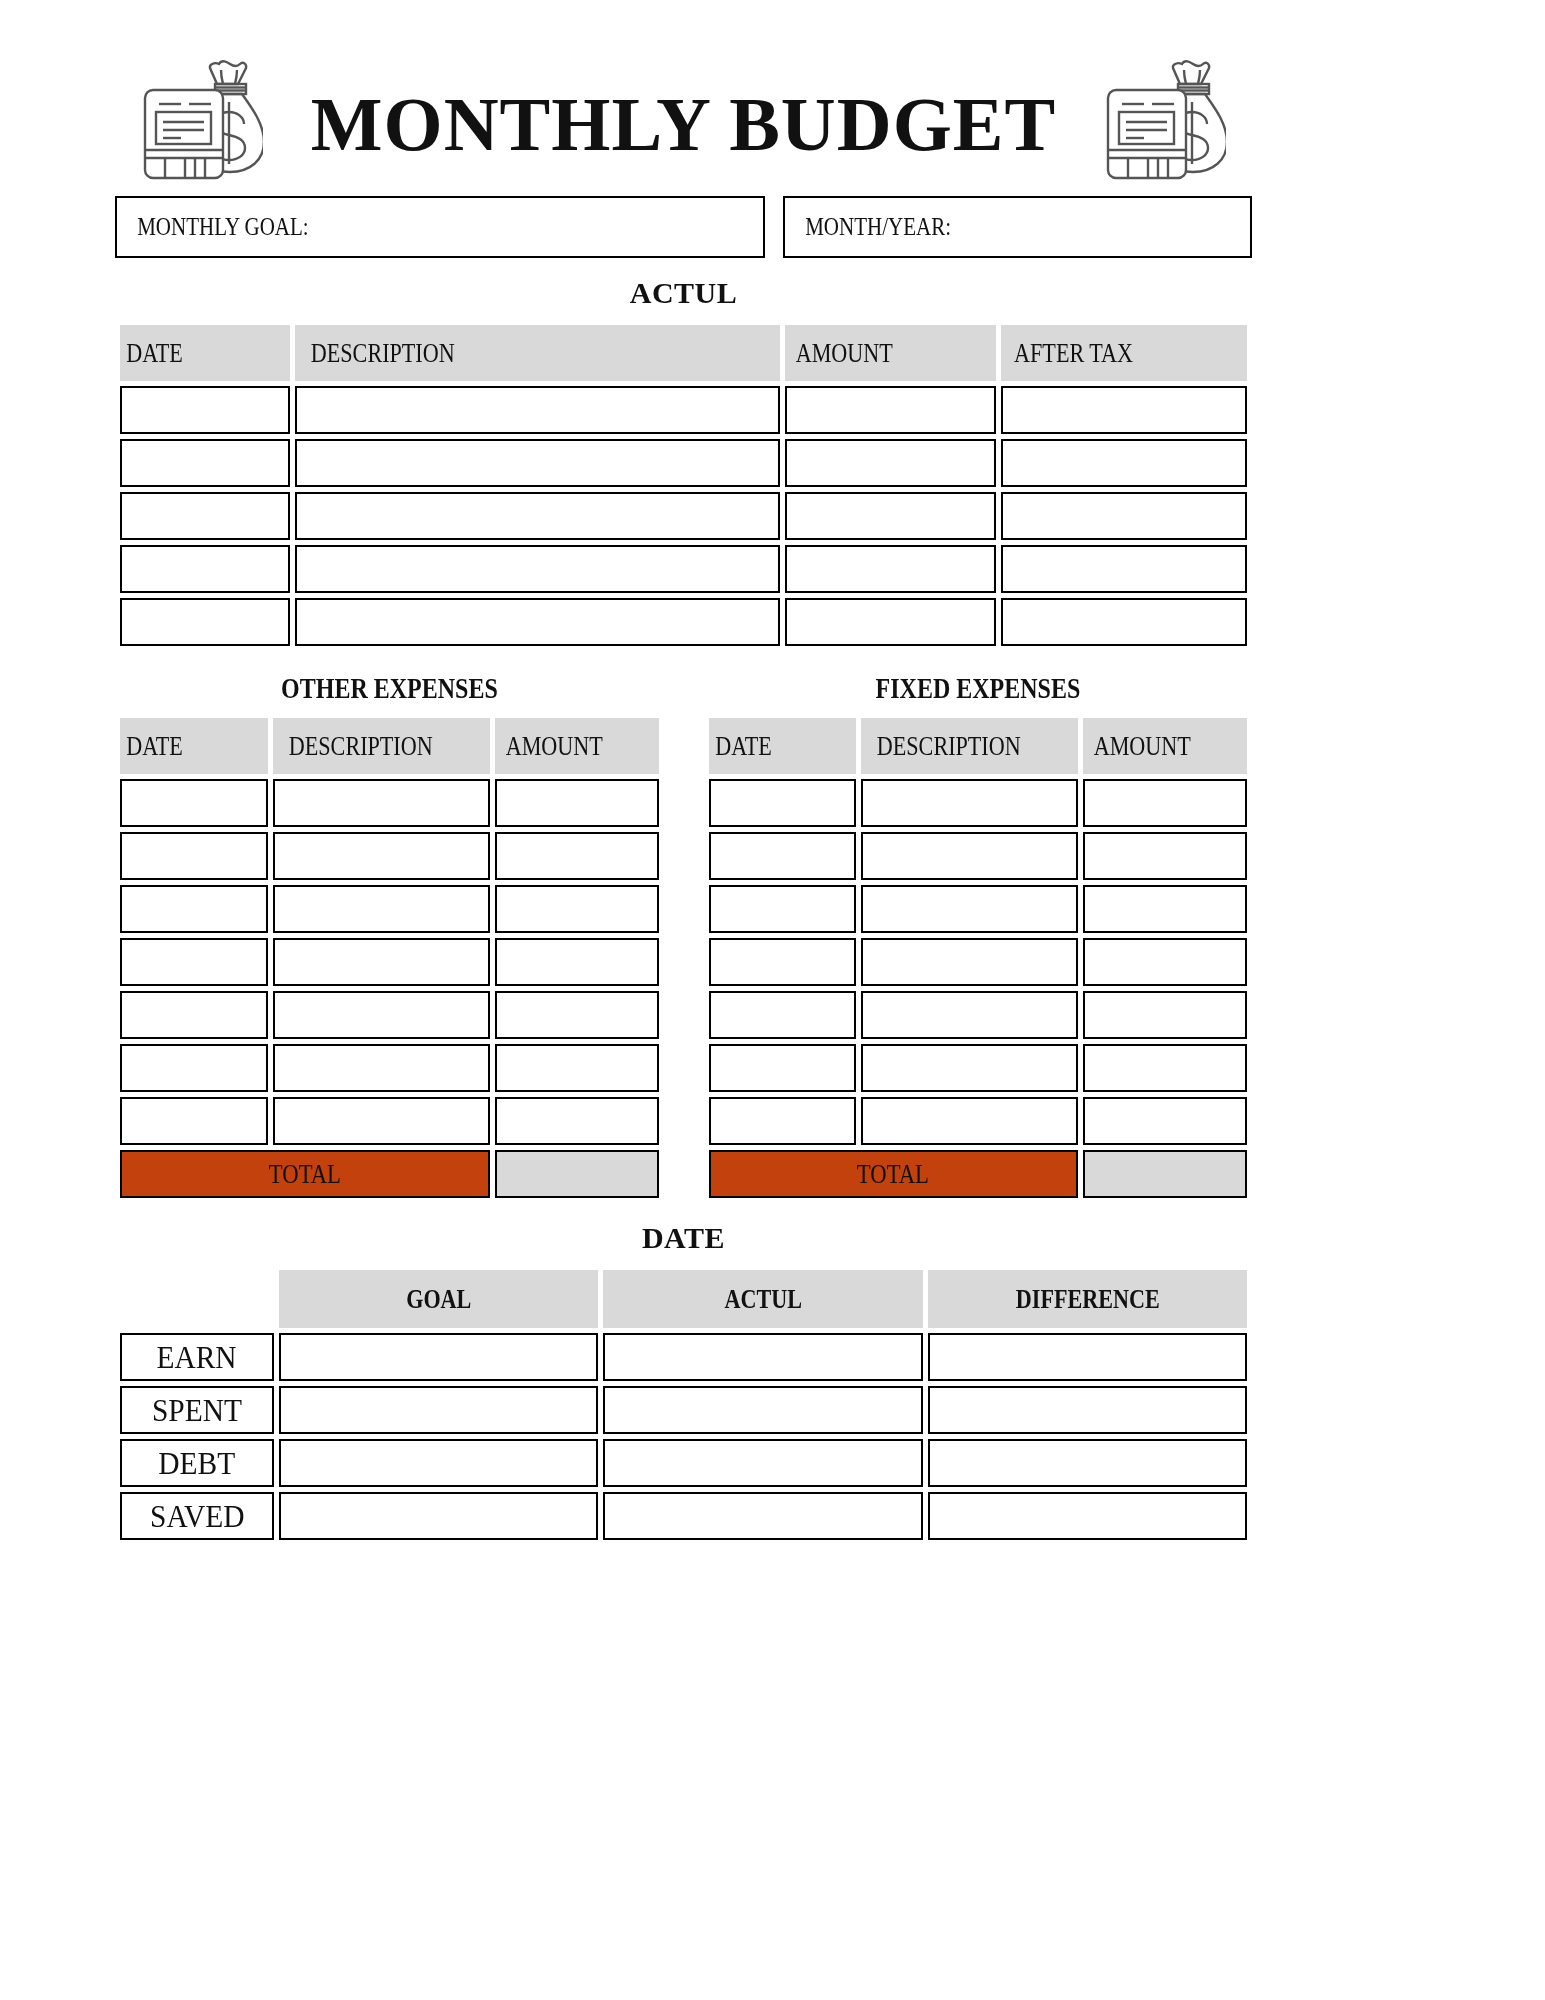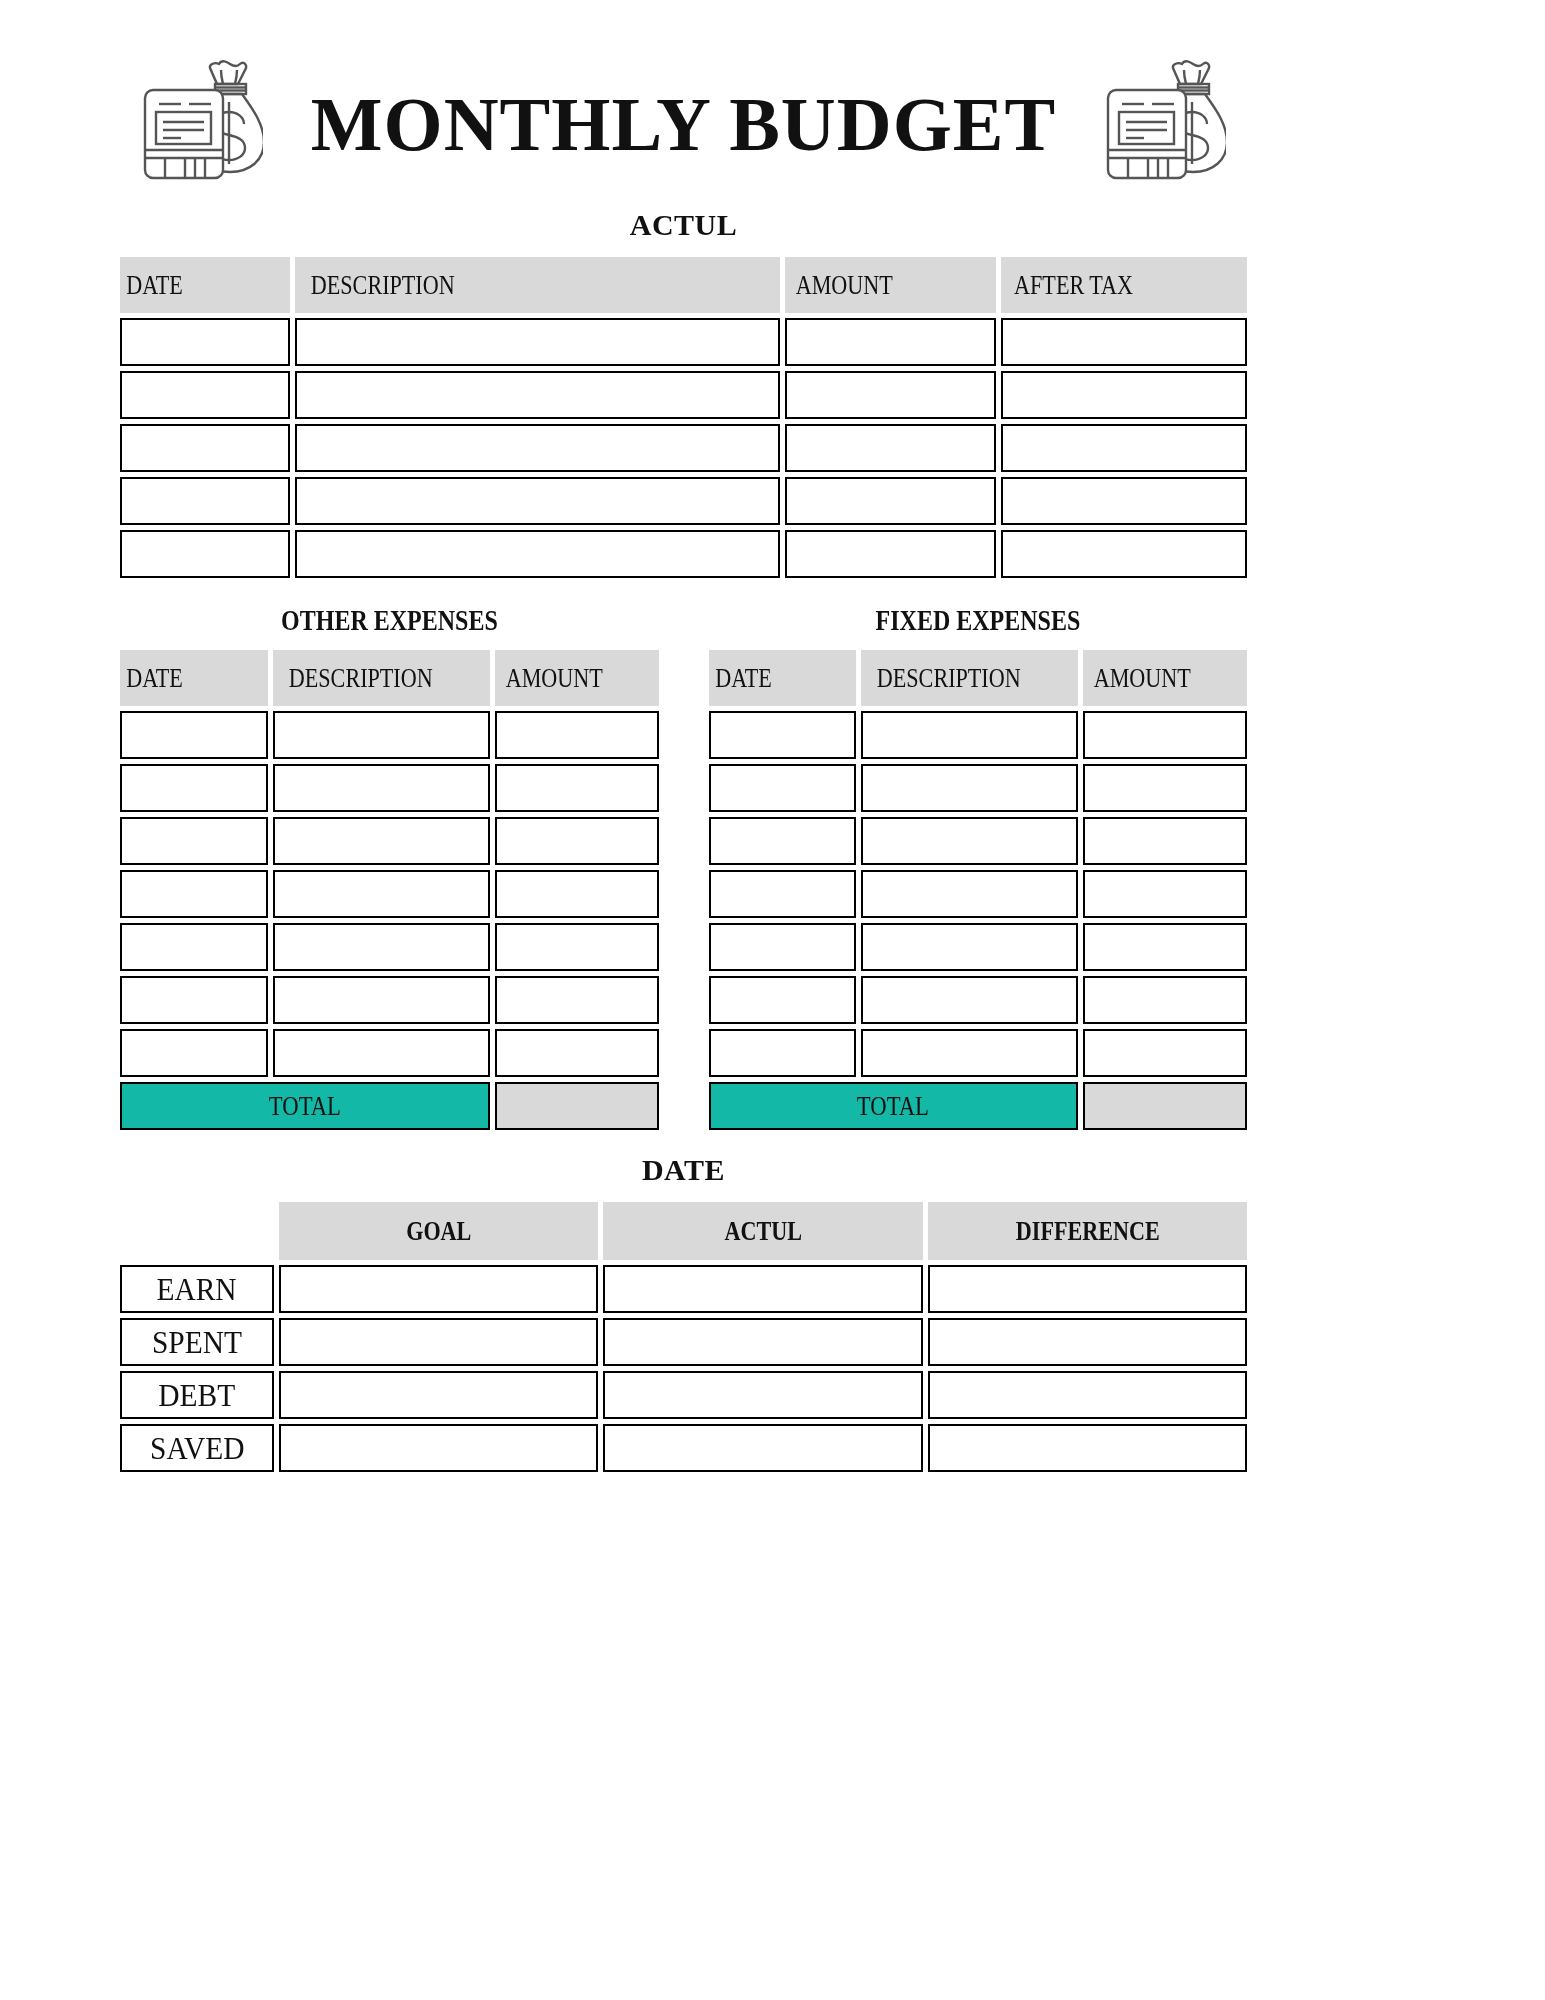--- a/index.html
+++ b/index.html
@@ -106,21 +106,21 @@
 
   
   .expenses-wrap {
     display: flex;
     gap: 40px;
   }
   .expenses-col { flex: 1 1 0; min-width: 0; }
   .exp-table td { height: 44px; }
   .exp-table th { height: 56px; }
   td.total-cell {
-    background: #14b8a6;
+    background: #c2410c;
     border: none;
     text-align: center;
     font-size: 27px;
     vertical-align: middle;
     height: 52px;
   }
   td.total-blank {
     background: #d9d9d9;
     border: none;
     height: 52px;
@@ -235,20 +235,28 @@
         <line x1="4" y1="98" x2="82" y2="98"></line>
         <line x1="4" y1="106" x2="82" y2="106"></line>
         <line x1="24" y1="106" x2="24" y2="126"></line>
         <line x1="44" y1="106" x2="44" y2="126"></line>
         <line x1="54" y1="106" x2="54" y2="126"></line>
         <line x1="64" y1="106" x2="64" y2="126"></line>
       </svg>
     </span>
   </div>
 
+  <div class="goal-row">
+    <div class="goal-box-wrap goal-monthly">
+      <span class="goal-label">MONTHLY GOAL:</span>
+    </div>
+    <div class="goal-box-wrap goal-monthyear">
+      <span class="goal-label">MONTH/YEAR:</span>
+    </div>
+  </div>
 
   <div class="section-title">ACTUL</div>
 
   <table class="grid income-table">
     <colgroup>
       <col style="width:14.5%">
         <col style="width:41.5%">
         <col style="width:18%">
         <col style="width:21%">
     </colgroup>

